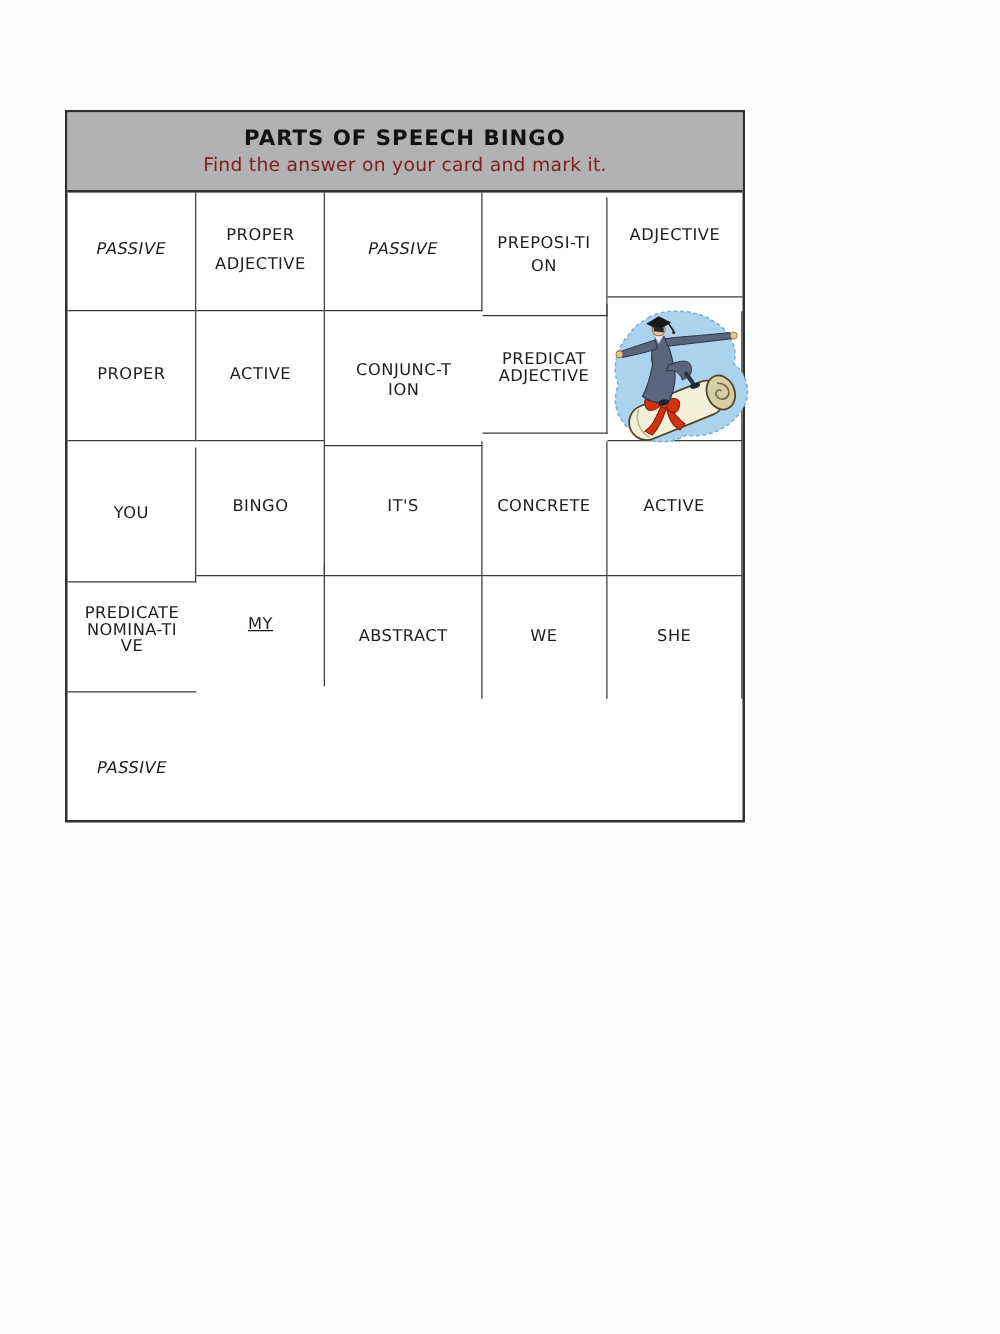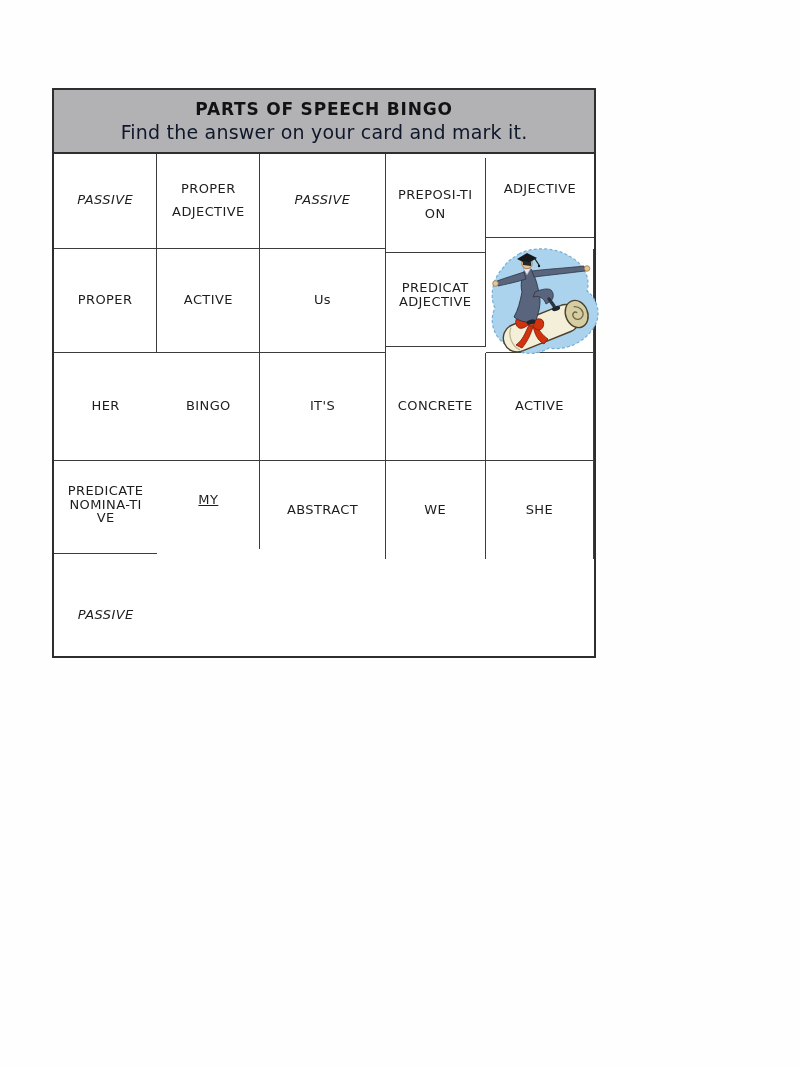--- a/index.html
+++ b/index.html
@@ -15,21 +15,21 @@
   }
 
   .card-header {
     grid-column:1 / -1;
     background:#b2b2b4;
     border-bottom:2px solid #2e2e2e;
     display:flex; flex-direction:column; align-items:center; justify-content:center;
     gap:2px; text-align:center;
   }
   .card-title { font-size:17px; font-weight:bold; letter-spacing:0.8px; color:#121212; }
-  .card-subtitle { font-size:19px; letter-spacing:0.2px; color:#0f172a; }
+  .card-subtitle { font-size:15px; letter-spacing:0.2px; color:#7f1d1d; }
 
   .cell {
     border-right:1.5px solid #3c3c3c;
     border-bottom:1.5px solid #3c3c3c;
     box-sizing:border-box;
     display:flex; align-items:center; justify-content:center;
     text-align:center;
     font-size:13px; letter-spacing:0.4px; line-height:1.45;
     color:#1d1d1d;
     white-space:pre-line;
@@ -68,22 +68,23 @@
     <div class="cell it">PASSIVE</div>
     <div class="cell lh-loose">PROPER
 ADJECTIVE</div>
     <div class="cell it">PASSIVE</div>
     <div class="cell down4">PREPOSI-TI
 ON</div>
     <div class="cell last-col up11">ADJECTIVE</div>
 
     <div class="cell">PROPER</div>
     <div class="cell">ACTIVE</div>
+    <div class="cell last-col lh-tight down4">CONJUNC-T
+ION</div>
 
-    <div class="cell">Us</div>
     <div class="cell lh-tight2 up6">PREDICAT
 ADJECTIVE</div>
     <div class="cell image-cell">
       <svg viewBox="0 0 122 112" aria-hidden="true">
 
         <path d="M32,6 C46,-2 70,0 82,8 C96,15 104,29 100,43 C112,52 115,70 105,82
                  C96,95 78,103 62,100 C48,109 28,106 18,96 C6,88 2,72 8,60
                  C2,48 6,30 16,20 C21,12 26,10 32,6 Z" fill="#abd3ee" stroke="#74aed6" stroke-width="1.2" stroke-dasharray="3 2.2"></path>
 
         <g transform="rotate(-22 60 78)">
@@ -116,21 +117,21 @@
         <ellipse cx="44" cy="74" rx="4.6" ry="2.4" fill="#20262e" transform="rotate(-14 44 74)"></ellipse>
 
         <path d="M36,20 L44,20 L40,27 Z" fill="#eae6f4" stroke="#9a93ad" stroke-width="0.6"></path>
         <circle cx="40" cy="15.5" r="5.2" fill="#eac491" stroke="#8a6a43" stroke-width="0.8"></circle>
         <path d="M30,11 L40,5 L50,10 L40,16 Z" fill="#15181a"></path>
         <path d="M36,13 L36,17 L44,18 L44,14 Z" fill="#23282c"></path>
         <path d="M48,11 L52,17" stroke="#15181a" stroke-width="1.2"></path>
         <circle cx="52" cy="18" r="1.2" fill="#15181a"></circle>
       </svg>
     </div>
-    <div class="cell last-col">HER</div>
+    <div class="cell down5">YOU</div>
 
     <div class="cell">BINGO</div>
     <div class="cell">IT'S</div>
     <div class="cell">CONCRETE</div>
     <div class="cell">ACTIVE</div>
     <div class="cell last-col lh-tight2 up5">PREDICATE
 NOMINA-TI
 VE</div>
 
     <div class="cell last-row up10">MY</div>

